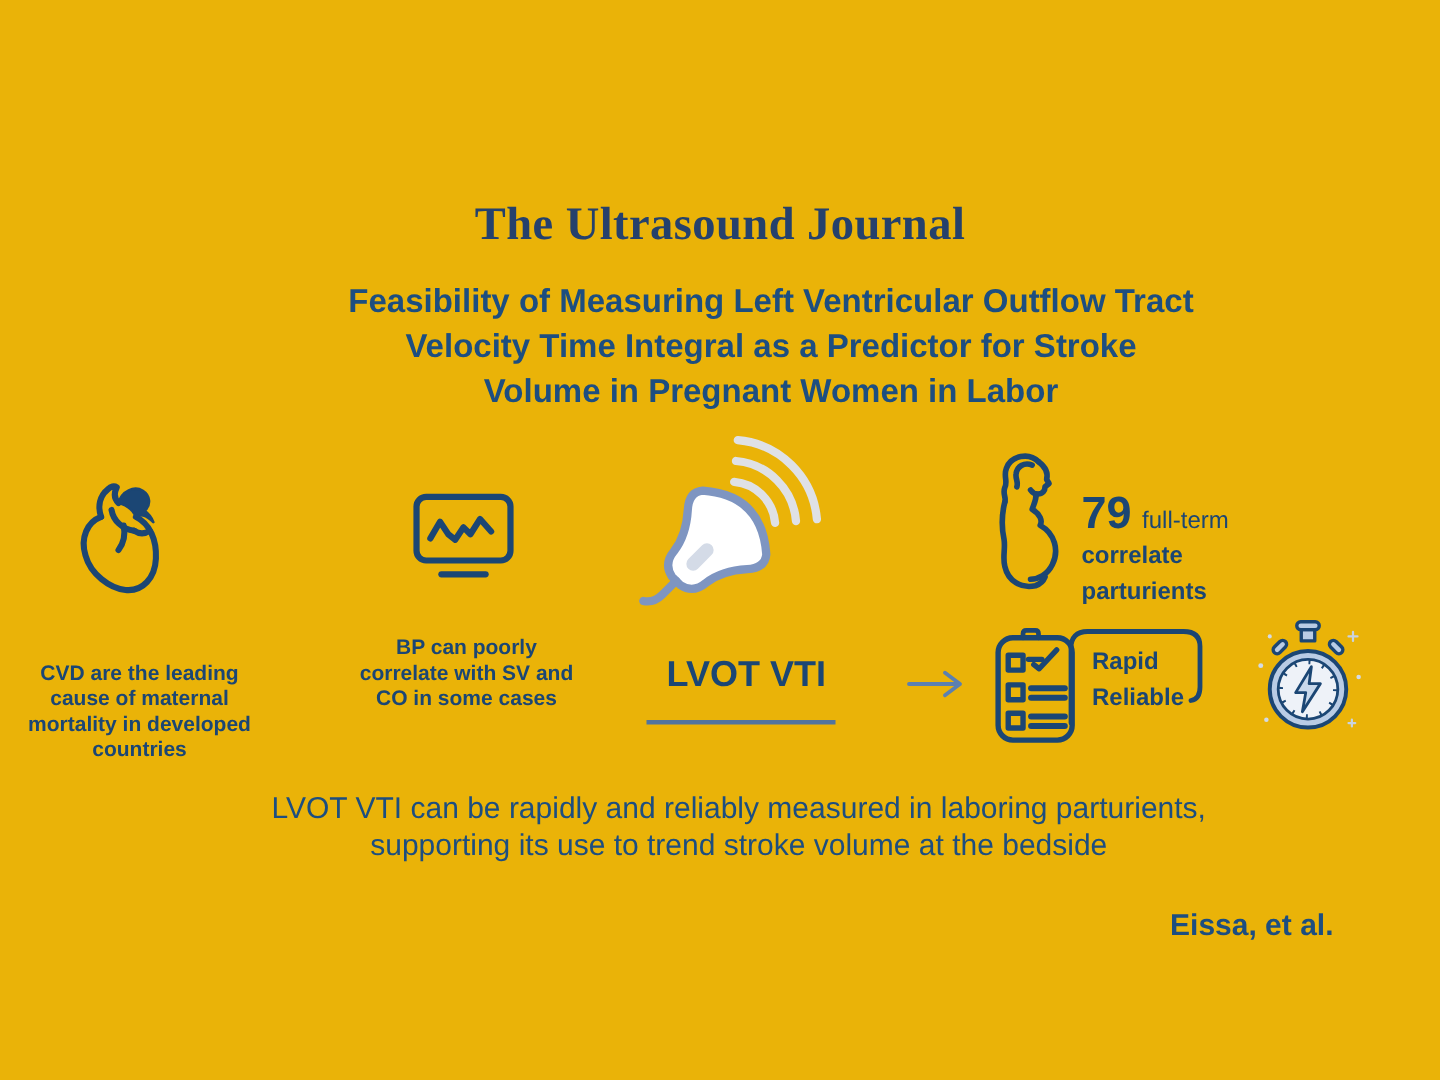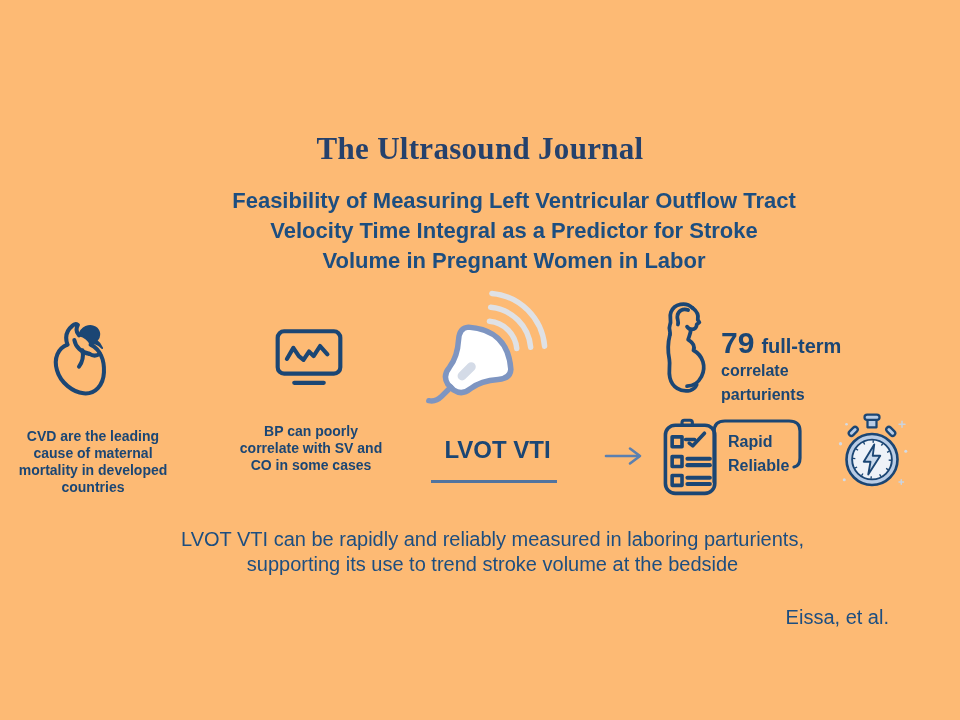--- a/index.html
+++ b/index.html
@@ -1,51 +1,51 @@
 <!DOCTYPE html>
 <html><head>
 <meta charset="utf-8">
 <style>
   html,body{margin:0;padding:0;background:#fff;}
   #canvas{
-    position:relative;width:960px;height:720px;background:#fdba74;
+    position:relative;width:960px;height:720px;background:#eab308;
     font-family:"Liberation Sans",sans-serif;overflow:hidden;
   }
   .abs{position:absolute;}
   
   .masthead{
     top:131px;left:0;width:960px;text-align:center;
     font-family:"Liberation Serif","DejaVu Serif",serif;
     font-weight:bold;font-size:31px;color:#25416c;letter-spacing:.3px;
   }
   
   .headline{top:186px;left:0;width:960px;text-align:center;color:#1d4e80;margin-left:34px;}
   .headline div{font-size:22px;font-weight:bold;line-height:30px;white-space:nowrap;}
   
   .caption{font-size:14px;font-weight:bold;line-height:17px;color:#1b4674;text-align:center;}
-  .cap-cvd{top:428px;left:10px;width:166px;text-align:center;}
+  .cap-cvd{top:440px;left:10px;width:166px;text-align:center;}
   .cap-bp{top:423px;left:238px;width:146px;}
   
   .lvot-label{top:436px;left:420px;width:155px;text-align:center;
     font-size:24px;font-weight:bold;color:#1b4674;}
   .lvot-underline{top:480px;left:431px;width:126px;height:3px;background:#51749f;}
   
   .cohort{top:328px;left:721px;color:#1b4674;}
   .cohort-row{display:flex;align-items:baseline;}
   .cohort-count{font-size:30px;font-weight:bold;line-height:30px;}
-  .cohort-suffix{font-size:20px;font-weight:bold;margin-left:7px;}
+  .cohort-suffix{font-size:16px;font-weight:normal;margin-left:7px;}
   .cohort-line{font-size:16px;font-weight:bold;line-height:22px;margin-top:2px;}
   
   .results-words{top:430px;left:728px;color:#1b4674;}
   .results-words div{font-size:16px;font-weight:bold;line-height:24px;}
   
   .conclusion{top:527px;left:0;width:985px;text-align:center;color:#1d4e80;}
   .conclusion div{font-size:20px;line-height:25px;white-space:nowrap;}
   
-  .credit{top:606px;right:71px;font-size:20px;font-weight:normal;color:#1d4e80;}
+  .credit{top:606px;right:71px;font-size:20px;font-weight:bold;color:#1d4e80;}
   svg{display:block;}
 </style>
 </head>
 <body>
 
 <div id="canvas">
 
   <div class="abs masthead">The Ultrasound Journal</div>
 
   <div class="abs headline">

